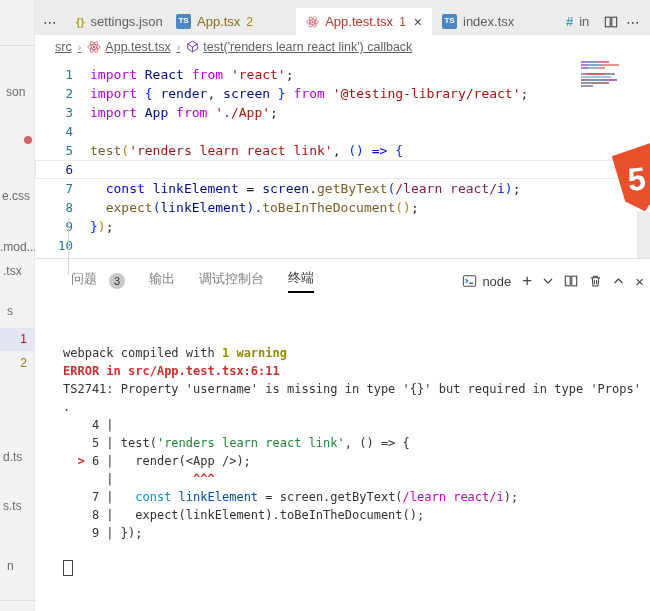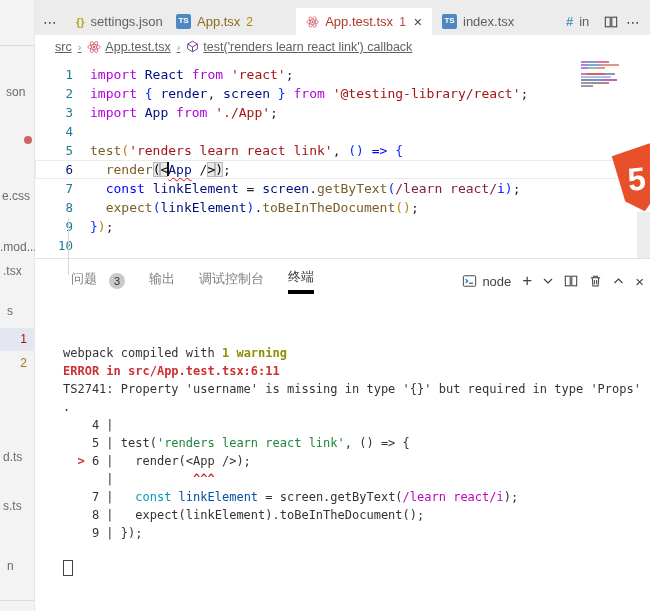--- a/index.html
+++ b/index.html
@@ -53,21 +53,21 @@
   .minimap{position:absolute;left:581px;top:61px;width:46px;z-index:1;}
   .mm-r{height:2px;margin-bottom:1px;}
   .scroll-slider{position:absolute;background:#ececec;z-index:0;}
   .shield{position:absolute;left:616px;top:146px;width:44px;height:70px;transform:rotate(-13deg);z-index:5;}
   
   .panel{position:absolute;left:35px;top:258px;right:0;bottom:0;background:#fff;border-top:1px solid #e1e1e1;box-sizing:border-box;}
   .panel-hdr{position:relative;height:44px;display:flex;align-items:center;padding-left:36px;gap:24px;font-size:13px;}
   .ptab{display:flex;align-items:center;gap:12px;color:#7f7f7f;cursor:pointer;}
   .ptab .pt-lbl{padding-bottom:4px;border-bottom:1px solid transparent;}
   .ptab.active{color:#3b3b3b;}
-  .ptab.active .pt-lbl{border-bottom:4px solid #000000;}
+  .ptab.active .pt-lbl{border-bottom:2px solid #000000;}
   .pbadge{display:inline-block;min-width:16px;height:16px;border-radius:9px;background:#c9c9c9;color:#333;font-size:11px;line-height:16px;text-align:center;}
   .panel-actions{position:absolute;right:6px;top:0;height:44px;display:flex;align-items:center;gap:11px;}
   .profile{display:flex;align-items:center;gap:5px;color:#424242;font-size:13px;}
   
   .term{position:absolute;left:28px;top:85px;right:4px;font-family:"DejaVu Sans Mono","Liberation Mono",monospace;font-size:12px;}
   .tl{height:18px;line-height:18px;white-space:pre;}
   .tm-t{color:#333333}
   .tm-y{color:#8f8f00;font-weight:bold}
   .tm-r{color:#cd3131;font-weight:bold}
   .tm-g{color:#22863a}
@@ -165,21 +165,21 @@
     </span>
   </div>
 
 <div class="editor" id="editor">
   <div class="indent-guide" style="left:33px;"></div>
 <div class="code-line"><span class="ln">1</span><span class="lc"><span class="tk-k">import </span><span class="tk-v">React </span><span class="tk-k">from </span><span class="tk-s">'react'</span><span class="tk-d">;</span></span></div>
     <div class="code-line"><span class="ln">2</span><span class="lc"><span class="tk-k">import </span><span class="tk-b">{ </span><span class="tk-v">render</span><span class="tk-d">, </span><span class="tk-v">screen</span><span class="tk-b"> } </span><span class="tk-k">from </span><span class="tk-s">'@testing-library/react'</span><span class="tk-d">;</span></span></div>
     <div class="code-line"><span class="ln">3</span><span class="lc"><span class="tk-k">import </span><span class="tk-v">App </span><span class="tk-k">from </span><span class="tk-s">'./App'</span><span class="tk-d">;</span></span></div>
     <div class="code-line"><span class="ln">4</span><span class="lc"></span></div>
     <div class="code-line"><span class="ln">5</span><span class="lc"><span class="tk-f">test</span><span class="tk-g">(</span><span class="tk-s">'renders learn react link'</span><span class="tk-d">, </span><span class="tk-b">()</span><span class="tk-c"> =&gt; </span><span class="tk-b">{</span></span></div>
-    <div class="code-line current"><span class="ln ln-cur">6</span><span class="lc"><span class="tk-d">  </span><span class="tk-f">render</span><span class="tk-m">(</span><span class="tk-m">&lt;</span><span class="caret"></span><span class="tk-e">App</span><span class="tk-d"> /</span><span class="tk-m">&gt;</span><span class="tk-m">)</span><span class="tk-d">;</span></span></div>
+    <div class="code-line current"><span class="ln ln-cur">6</span></div>
     <div class="code-line"><span class="ln">7</span><span class="lc"><span class="tk-d">  </span><span class="tk-c">const </span><span class="tk-v">linkElement </span><span class="tk-d">= </span><span class="tk-v">screen</span><span class="tk-d">.</span><span class="tk-f">getByText</span><span class="tk-b">(</span><span class="tk-r">/learn react/</span><span class="tk-c">i</span><span class="tk-b">)</span><span class="tk-d">;</span></span></div>
     <div class="code-line"><span class="ln">8</span><span class="lc"><span class="tk-d">  </span><span class="tk-f">expect</span><span class="tk-b">(</span><span class="tk-v">linkElement</span><span class="tk-b">)</span><span class="tk-d">.</span><span class="tk-f">toBeInTheDocument</span><span class="tk-g">()</span><span class="tk-d">;</span></span></div>
     <div class="code-line"><span class="ln">9</span><span class="lc"><span class="tk-b">}</span><span class="tk-g">)</span><span class="tk-d">;</span></span></div>
     <div class="code-line"><span class="ln">10</span><span class="lc"></span></div>
   </div>
 
 <div class="scroll-slider" style="left:637px;top:212px;width:13px;height:46px;"></div>
 <div class="scroll-slider" style="left:638px;top:262px;width:12px;height:46px;"></div>
 
 <div class="minimap">

